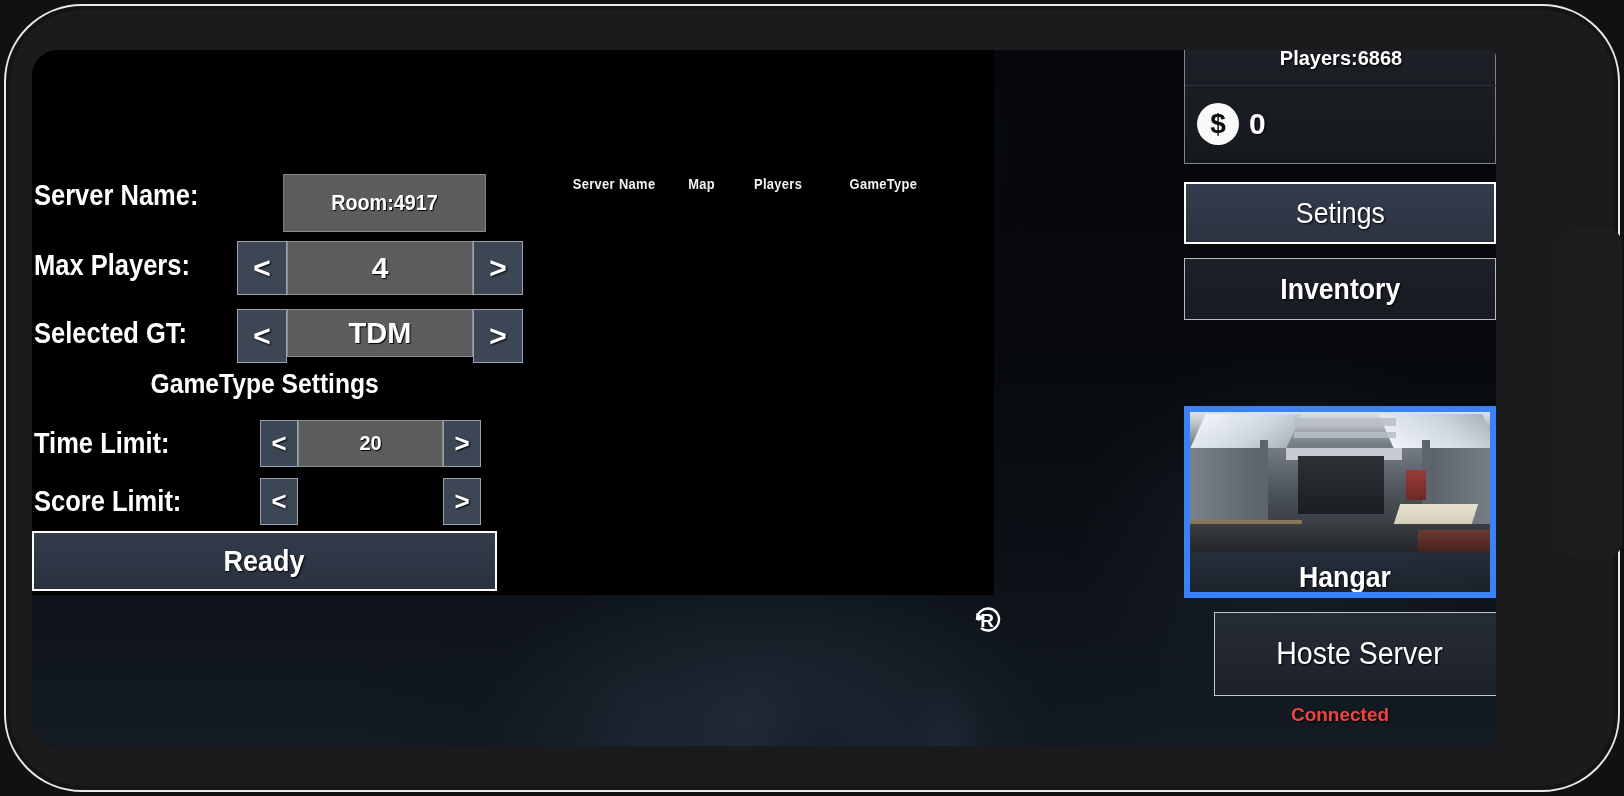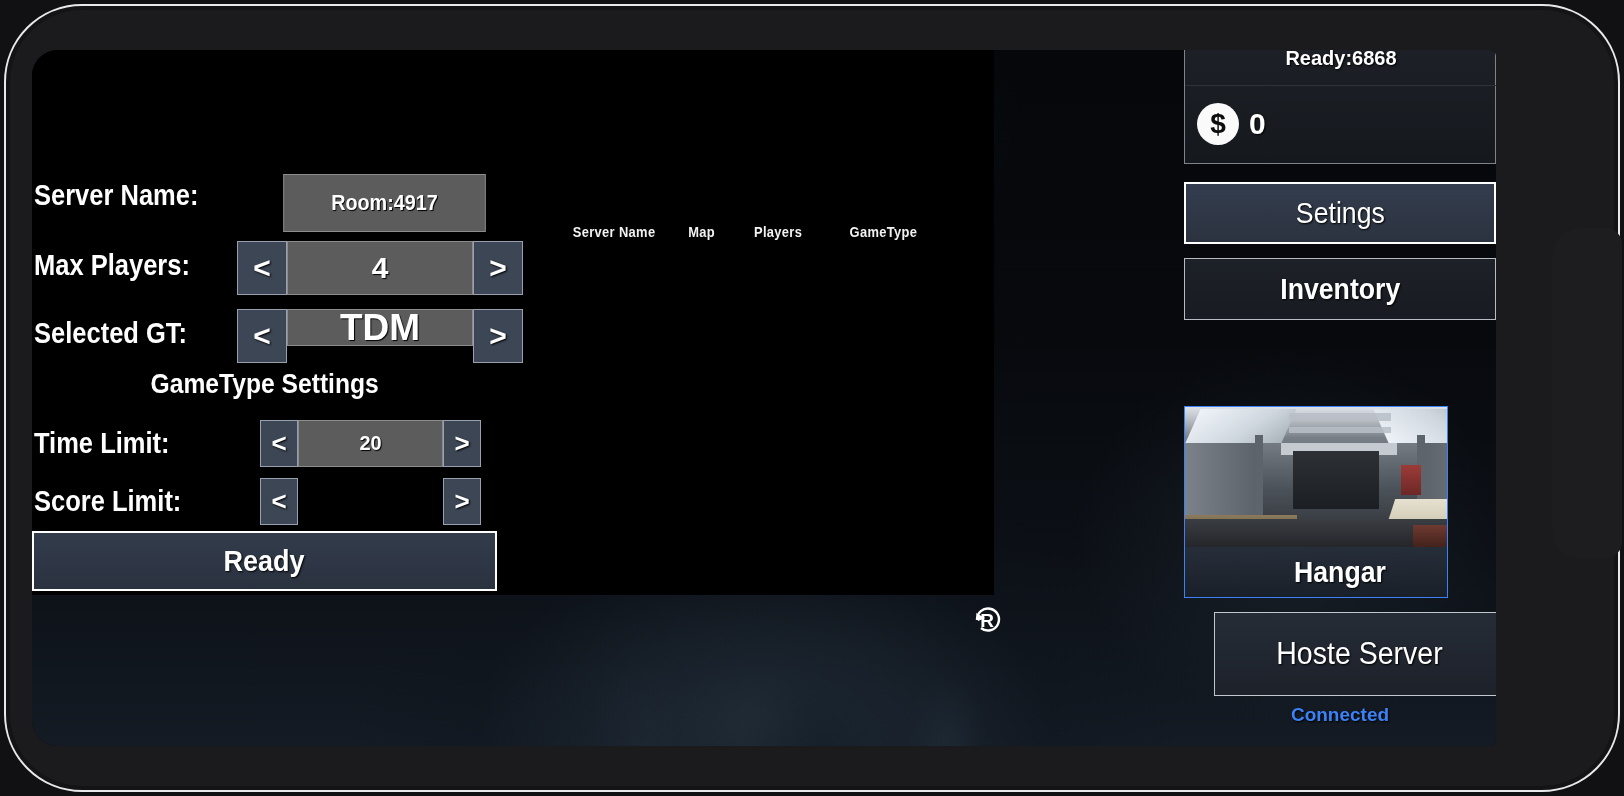--- a/index.html
+++ b/index.html
@@ -120,21 +120,21 @@
   
   #server-browser {
     position: absolute;
     left: 0px; top: 0px;
     width: 962px; height: 545px;
     background: #000000;
   }
   #server-list-headers {
     position: absolute;
     left: 0; top: 125px;
-    width: 962px; height: 26px; margin-top: 48px;
+    width: 962px; height: 26px;
   }
   .col-header {
     position: absolute;
     color: #f2f2f2;
     font-size: 15px;
     font-weight: 700;
     letter-spacing: 0.4px;
     font-family: "Liberation Sans Narrow", "Liberation Sans", sans-serif;
     transform: scaleX(0.86);
     white-space: nowrap;
@@ -226,21 +226,21 @@
 
   
   #row-maxplayers { top: 70px; }
   #maxplayers-prev { left: 205px; top: 3px; width: 50px; height: 54px; }
   #maxplayers-value { left: 255px; top: 3px; width: 186px; height: 54px; font-size: 30px; }
   #maxplayers-next { left: 441px; top: 3px; width: 50px; height: 54px; }
 
   
   #row-gametype { top: 138px; }
   #gametype-prev { left: 205px; top: 3px; width: 50px; height: 54px; }
-  #gametype-value { left: 255px; top: 3px; width: 186px; height: 37px; font-size: 37px; }
+  #gametype-value { left: 255px; top: 3px; width: 186px; height: 48px; font-size: 29px; }
   #gametype-next { left: 441px; top: 3px; width: 50px; height: 54px; }
 
   
   #gametype-settings-title {
     position: absolute;
     left: 0; top: 200px;
     width: 465px;
     text-align: center;
     color: #ffffff;
     font-size: 28px;
@@ -370,22 +370,22 @@
   #btn-quitgame {
     top: 298px;
     background: linear-gradient(180deg,#343d4e 0%, #2b3340 100%);
     border: 2px solid #ffffff;
   }
 
   
   #map-card {
     position: absolute;
     left: 0; top: 372px;
-    width: 264px; height: 192px;
-    border: 1px solid #3b82f6;
+    width: 312px; height: 192px;
+    border: 6px solid #3b82f6;
     overflow: hidden;
   }
   #map-thumb {
     position: absolute;
     left: 0; top: 0;
     width: 310px; height: 140px;
     background:
       linear-gradient(180deg, rgba(235,240,245,0.85) 0%, rgba(235,240,245,0) 22%),
       linear-gradient(180deg, #8e949b 0%, #6f767e 30%, #4c5259 58%, #3a3f45 80%, #2e3237 100%);
     overflow: hidden;
@@ -488,21 +488,21 @@
     font-family: "Liberation Sans Narrow", "Liberation Sans", sans-serif;
     text-shadow: 1px 1px 2px #000;
   }
   #btn-hostserver span { display: inline-block; transform: scaleX(0.92); }
 
   #connection-status {
     position: absolute;
     left: 0; top: 670px;
     width: 312px;
     text-align: center;
-    color: #3b82f6;
+    color: #ef4444;
     font-size: 19px;
     font-weight: 700;
     text-shadow: 1px 1px 2px #000;
   }
 </style>
 </head>
 <body>
 
 <div id="device-shell">
   <div id="device-outline"></div>
@@ -581,21 +581,21 @@
       </div>
 
       <div id="ready-button">
         <span>Ready</span>
       </div>
     </div>
 
     <div id="sidebar">
 
       <div id="player-card">
-        <div id="player-name">Ready:6868</div>
+        <div id="player-name">Players:6868</div>
         <div id="player-divider"></div>
         <div id="currency-row">
           <div id="coin-icon">$</div>
           <div id="currency-amount">0</div>
         </div>
       </div>
 
       <div class="menu-button" id="btn-settings">
         <span>Setings</span>
       </div>

